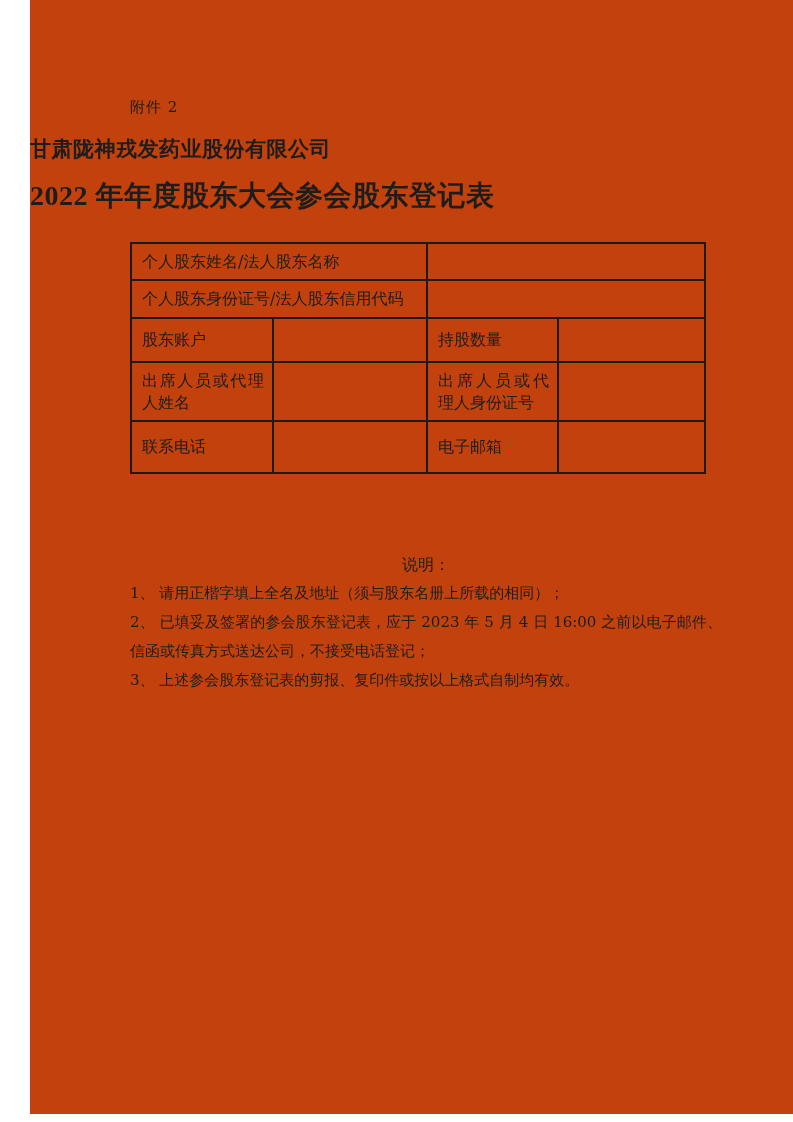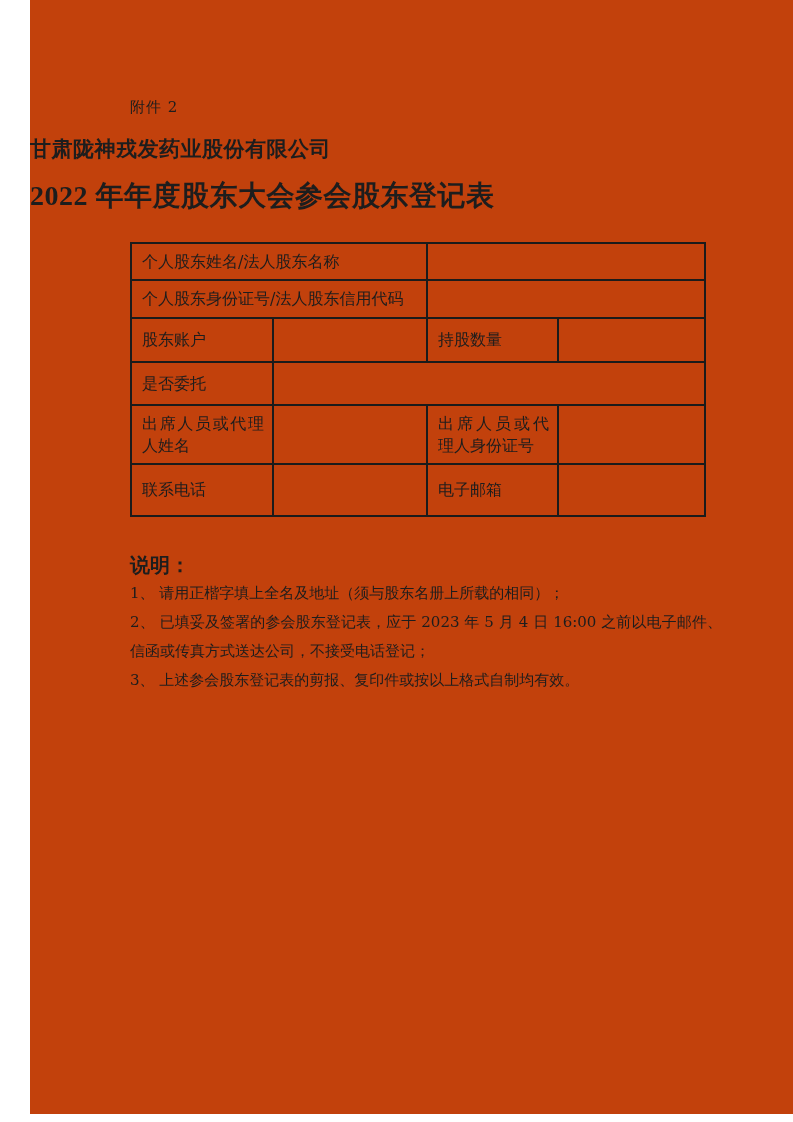--- a/index.html
+++ b/index.html
@@ -72,23 +72,24 @@
   tr.r4 td { height: 43px; }
   tr.r5 td { height: 59px; }
   tr.r6 td { height: 52px; }
   .notes {
     position: absolute;
     left: 100px;
     top: 551px;
     width: 592px;
   }
   .notes-heading {
-    font-size: 20px;
-    font-weight: 700;
+    font-size: 16px;
+    font-weight: 400;
     line-height: 28px;
+    text-align: center;
   }
   .notes p {
     font-size: 15px;
     line-height: 29px;
     text-align: justify;
     text-justify: inter-ideograph;
   }
 </style>
 </head>
 <body>
@@ -116,24 +117,20 @@
       <tr class="r2">
         <td class="lbl" colspan="2">个人股东身份证号/法人股东信用代码</td>
         <td colspan="2"></td>
       </tr>
       <tr class="r3">
         <td class="lbl">股东账户</td>
         <td></td>
         <td class="lbl">持股数量</td>
         <td></td>
       </tr>
-      <tr class="r4">
-        <td class="lbl">是否委托</td>
-        <td colspan="3"></td>
-      </tr>
       <tr class="r5">
         <td class="lbl">出席人员或代理人姓名</td>
         <td></td>
         <td class="lbl">出席人员或代理人身份证号</td>
         <td></td>
       </tr>
       <tr class="r6">
         <td class="lbl">联系电话</td>
         <td></td>
         <td class="lbl">电子邮箱</td>

